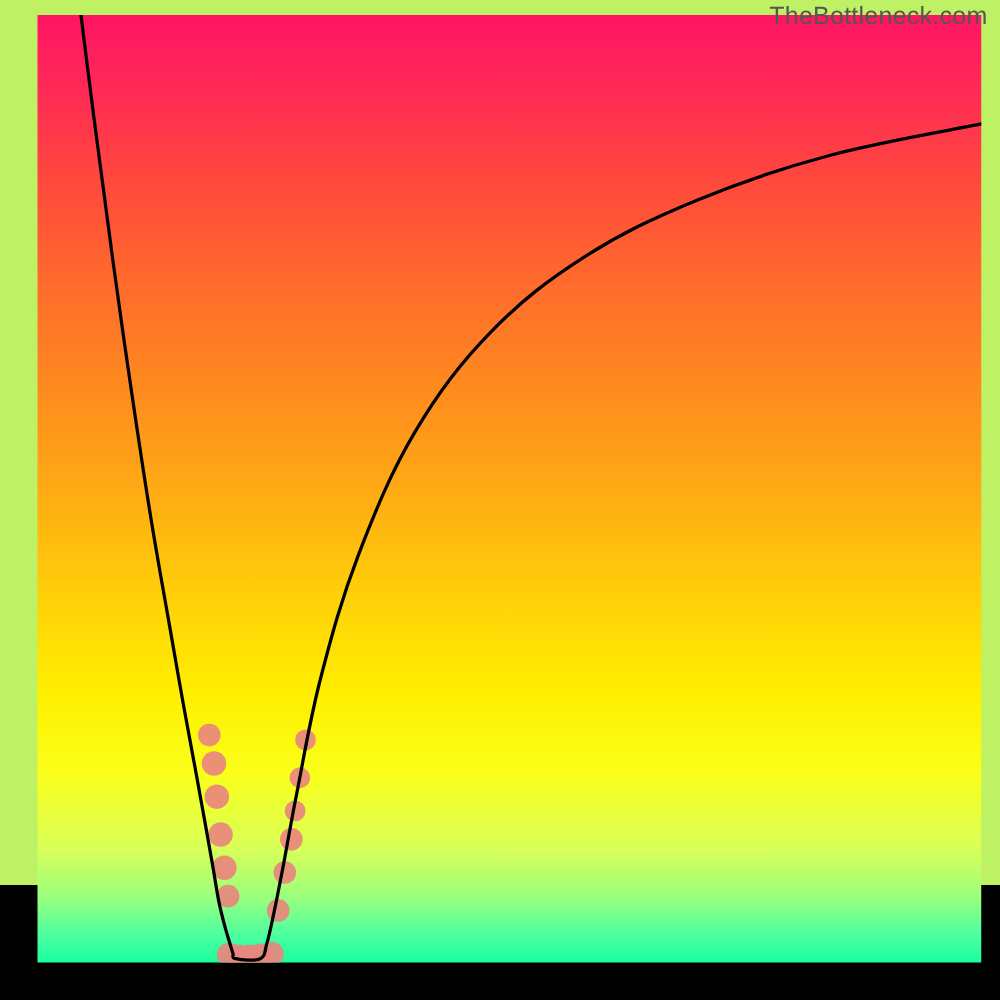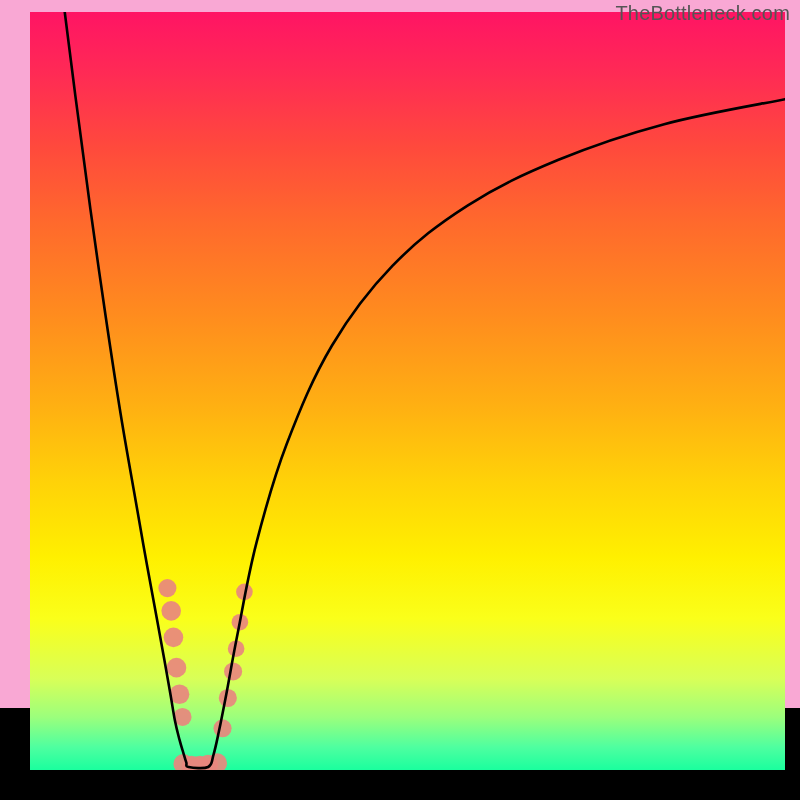--- a/index.html
+++ b/index.html
@@ -8,21 +8,21 @@
     width: 800px;
     height: 800px;
     overflow: hidden;
     background: #000;
     font-family: Arial, Helvetica, sans-serif;
   }
   .frame {
     position: relative;
     width: 800px;
     height: 708px;
-    background: #f9a8d4;
+    background: #bef264;
   }
   .plot {
     position: absolute;
     left: 30px;
     top: 12px;
     width: 755px;
     height: 758px;
     
     background: linear-gradient(
       to bottom,

